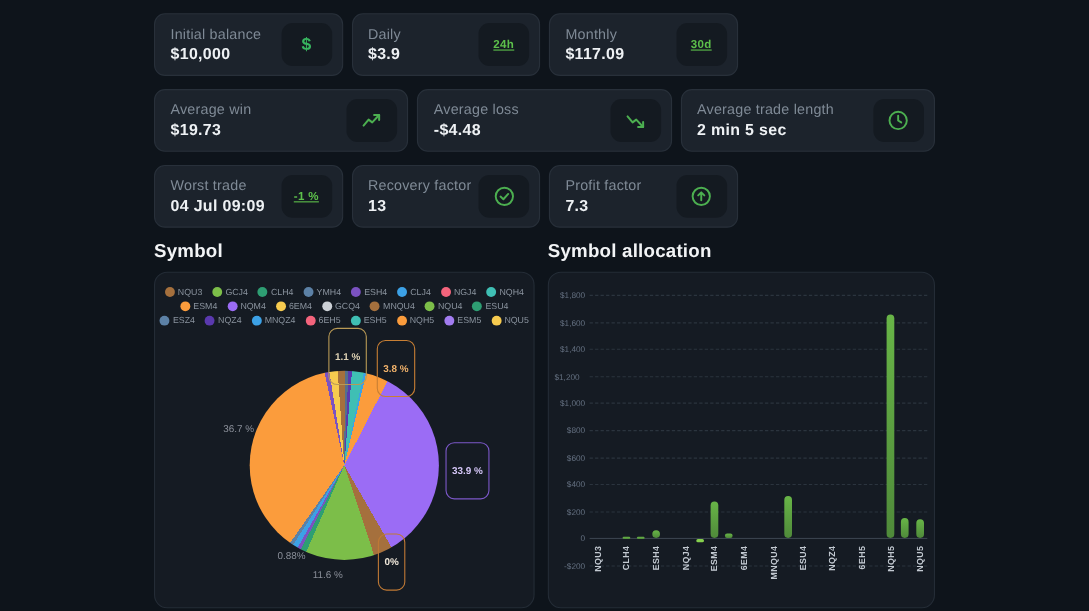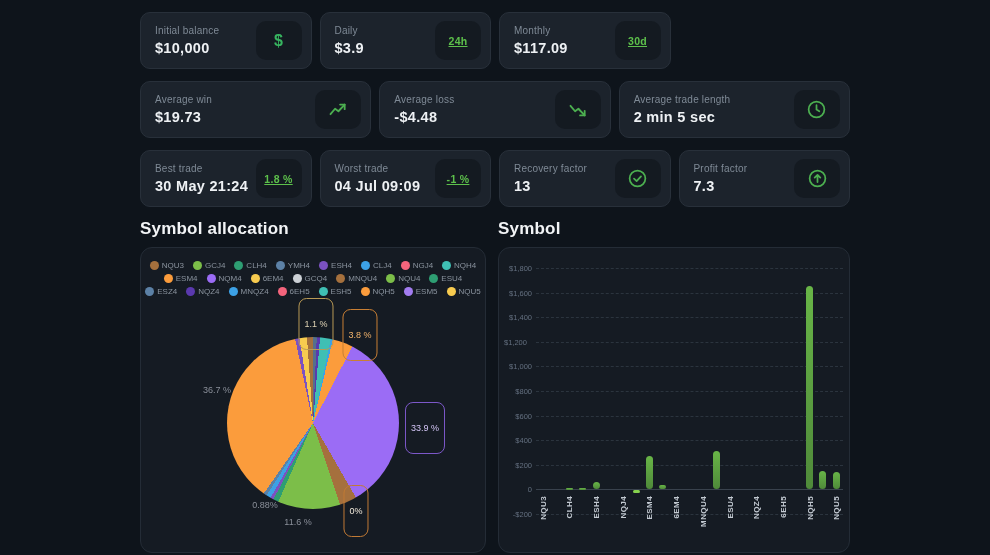--- a/index.html
+++ b/index.html
@@ -5,21 +5,21 @@
   * { margin:0; padding:0; box-sizing:border-box; }
   html,body { width:990px; height:555px; background:#0e141b; font-family:"Liberation Sans",sans-serif; overflow:hidden; }
   .container { width:710px; margin:0 auto; padding-top:12px; }
 
   .cards-row { display:grid; gap:8px; margin-bottom:12px; }
   .cards-row.r4 { grid-template-columns:repeat(4,1fr); }
   .cards-row.r3 { grid-template-columns:repeat(3,1fr);border-radius:14px; }
 
   .card { background:#1c232c; border:1px solid #28303a; border-radius:10px; height:57px;
           padding:9px 9px 9px 14px; display:flex; justify-content:space-between; align-items:center; }
-  .card-label { color:#7f8a96; font-size:10px; margin-bottom:4px; letter-spacing:.2px; }
+  .card-label { color:#7f8a96; font-size:13px; margin-bottom:4px; letter-spacing:.2px; }
   .card-value { color:#eef1f4; font-size:14.5px; font-weight:700; letter-spacing:.3px; }
   .icon-well { min-width:46px; height:39px; background:#141a21; border-radius:10px;
                display:flex; align-items:center; justify-content:center; }
   .badge { color:#5dc04b; font-size:10.5px; font-weight:700; padding:0 8px; letter-spacing:.3px;text-decoration:underline; }
   .dollar-glyph { color:#37b45f; font-size:16px; font-weight:700; }
 
   .titles-row { display:grid; grid-template-columns:346px 1fr; gap:12px; margin:8px 0 8px; }
   .section-title { color:#f2f4f6; font-size:17px; font-weight:600; letter-spacing:.2px; }
 
   .charts-row { display:grid; grid-template-columns:346px 1fr; gap:12px; }
@@ -27,21 +27,21 @@
 
   
   .legend { padding-top:13px; display:flex; flex-direction:column; gap:4px; }
   .legend-row { display:flex; justify-content:center; gap:9px; }
   .legend-item { display:flex; align-items:center; gap:3px; font-size:8px; color:#8a939e; cursor:pointer; }
   .legend-dot { width:9px; height:9px; border-radius:50%; flex:none; }
 
   
   .pie { position:absolute; width:172px; height:172px; border-radius:50%; left:86px; top:89px; }
   .pie-label { position:absolute; transform:translate(-50%,-50%); font-size:9px; white-space:nowrap; }
-  .pie-label.boxed { border:1px solid; border-radius:8px; padding:20px 5px; font-weight:400; }
+  .pie-label.boxed { border:1px solid; border-radius:8px; padding:20px 5px; font-weight:700; }
 
   
   .plot { position:absolute; inset:0; }
   .gridline { position:absolute; left:37px; right:6px; height:0; border-top:1px dashed #2b343e; }
   .gridline.zero { border-top:1px solid #39424d; }
   .ytick { position:absolute; left:0; width:33px; text-align:right; font-size:7.5px; color:#647080; }
   .bars { position:absolute; left:37px; right:6px; top:0; height:100%; display:flex; }
   .slot { position:relative; flex:1 1 0; }
   .bar { position:absolute; left:50%; width:7px; margin-left:-3.5px; border-radius:4px; }
   .xtick { position:absolute; writing-mode:vertical-rl; transform:rotate(180deg);
@@ -114,29 +114,20 @@
           <svg width="21" height="21" viewBox="0 0 24 24" fill="none" stroke="#4caf50" stroke-width="2">
             <circle cx="12" cy="12" r="9"></circle>
             <path d="M12 7 V12 L15.2 14" stroke-linecap="round"></path>
           </svg>
         </div>
       </div>
     </div>
   <div class="cards-row r4" id="cards-row3">
       <div class="card">
       <div class="card-text">
-        <div class="card-label">Best trade</div>
-        <div class="card-value">30 May 21:24</div>
-      </div>
-        <div class="icon-well">
-          <span class="badge">1.8 %</span>
-        </div>
-      </div>
-      <div class="card">
-      <div class="card-text">
         <div class="card-label">Worst trade</div>
         <div class="card-value">04 Jul 09:09</div>
       </div>
         <div class="icon-well">
           <span class="badge">-1 %</span>
         </div>
       </div>
       <div class="card">
       <div class="card-text">
         <div class="card-label">Recovery factor</div>
@@ -157,22 +148,22 @@
         <div class="icon-well">
           <svg width="21" height="21" viewBox="0 0 24 24" fill="none" stroke="#4caf50" stroke-width="2">
             <circle cx="12" cy="12" r="9"></circle>
             <path d="M12 16 V8 M8.8 11 L12 7.8 L15.2 11" stroke-linecap="round" stroke-linejoin="round"></path>
           </svg>
         </div>
       </div>
     </div>
 
   <div class="titles-row">
+    <div class="section-title">Symbol</div>
     <div class="section-title">Symbol allocation</div>
-    <div class="section-title">Symbol</div>
   </div>
 
   <div class="charts-row">
     <div class="panel" id="pie-panel">
       <div class="legend" id="pie-legend">
           <div class="legend-row">
             <span class="legend-item">
               <span class="legend-dot" style="background:#a5703d"></span>
               <span>NQU3</span>
             </span>

